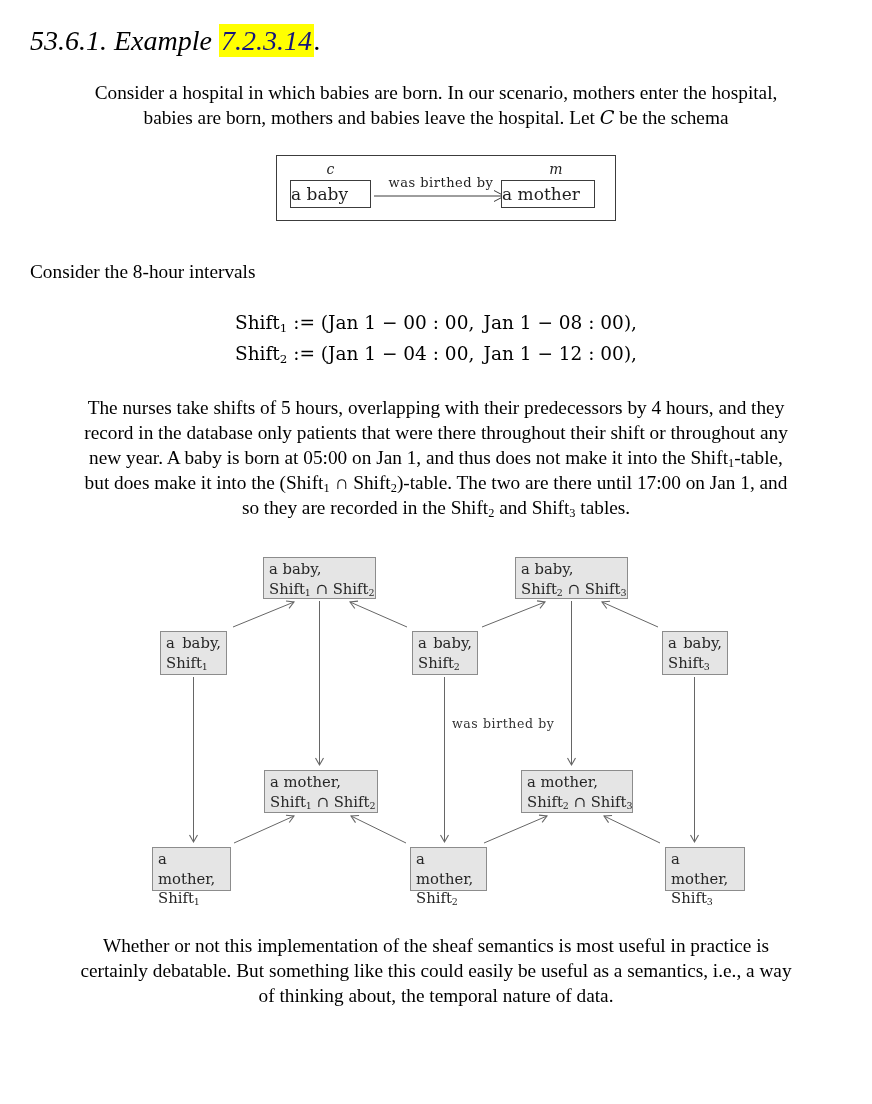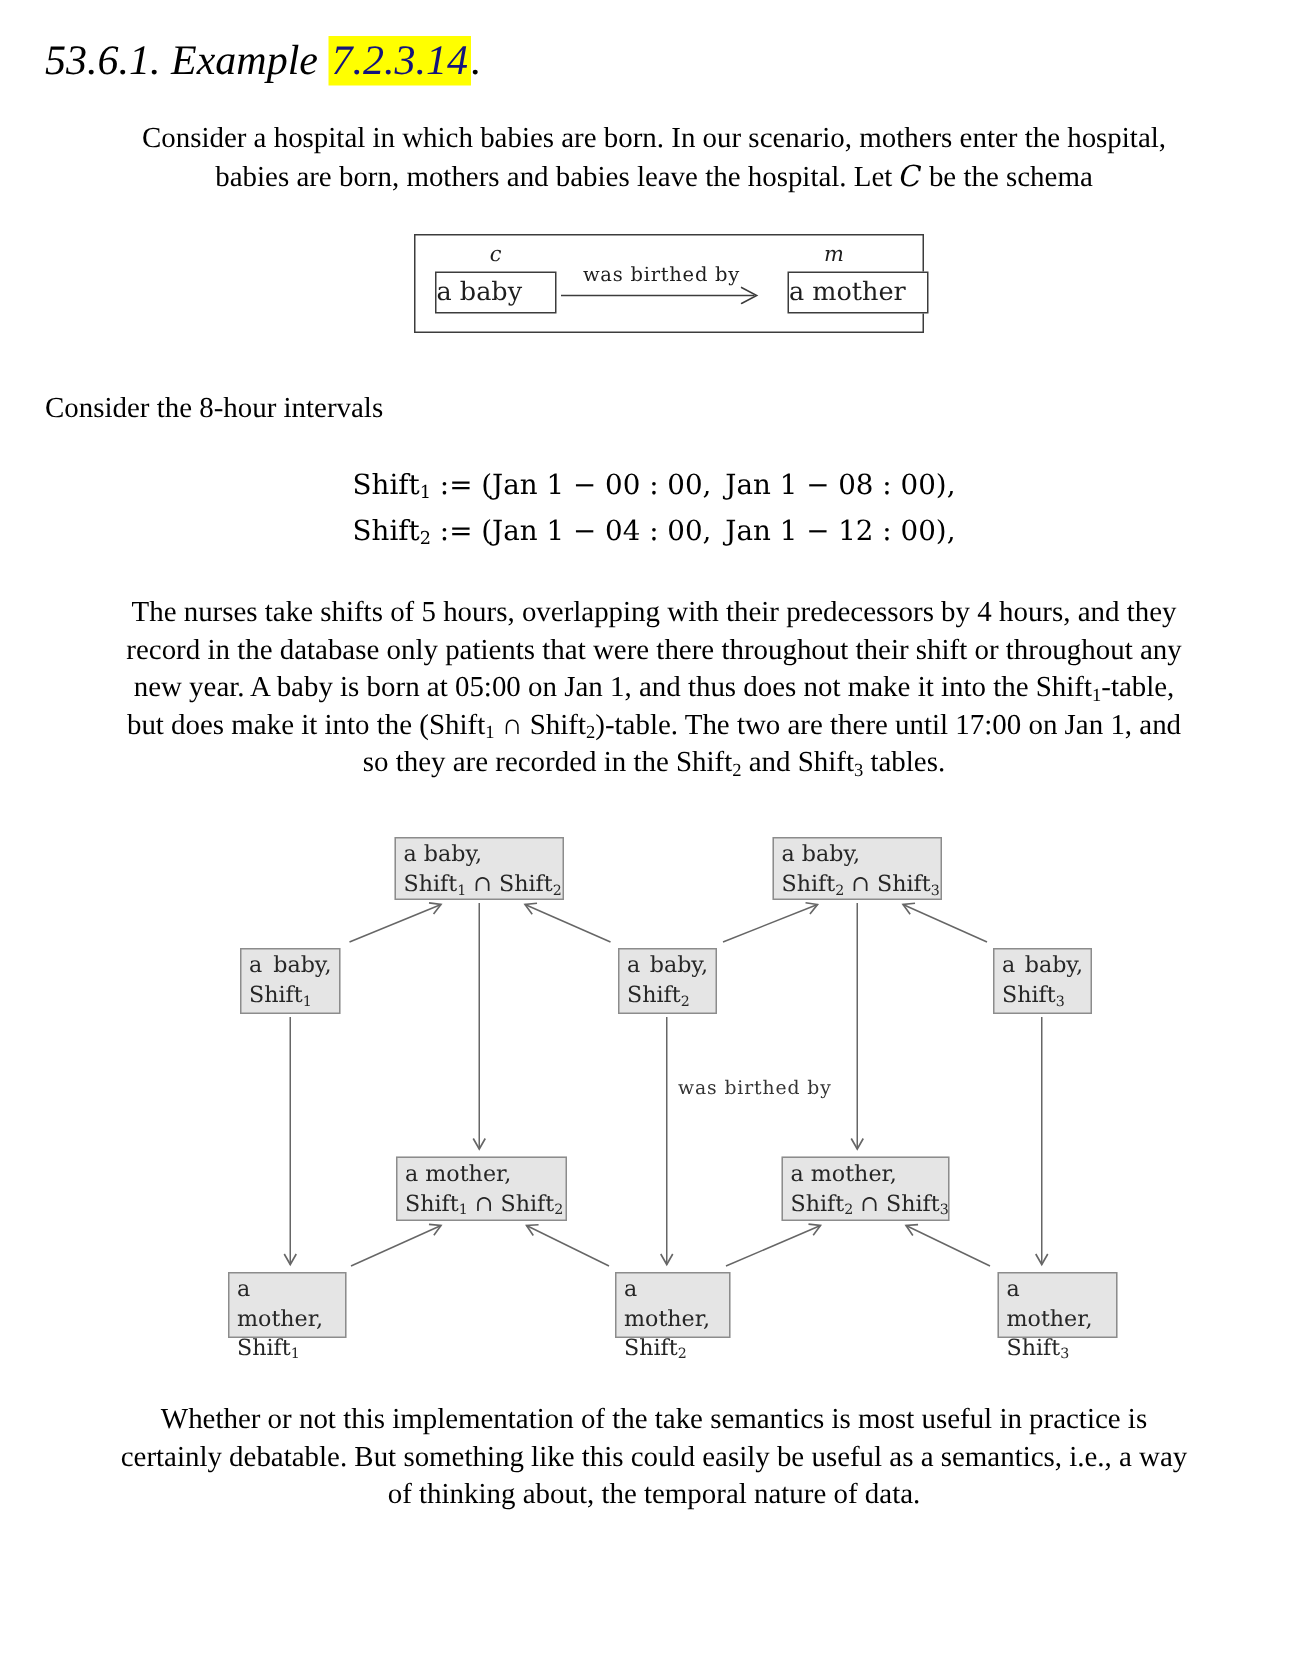--- a/index.html
+++ b/index.html
@@ -25,21 +25,21 @@
   .calc { font-style:italic; font-family:"DejaVu Serif", serif; }
 
   
   .schema-outer {
     position:relative; width:338px; height:64px; border:1px solid #3c3c3c;
     margin:25px 0 0 246px; font-family:"DejaVu Serif", serif; color:#1e1e1e;
   }
   .s-box { position:absolute; box-sizing:border-box; border:1px solid #3c3c3c; text-align:left;
            font-size:17px; line-height:26px; height:28px; background:#fff; }
   .s-baby   { left:13px;  top:24px; width:81px; }
-  .s-mother { left:248px; top:24px; width:94px; }
+  .s-mother { left:224px; top:24px; width:94px; }
   .s-var  { position:absolute; font-style:italic; font-size:14px; text-align:center; line-height:14px; }
   .s-c { left:13px;  top:6px; width:81px; }
   .s-m { left:232px; top:6px; width:94px; }
   .s-albl { position:absolute; left:96px; top:19px; width:136px; text-align:center;
             font-size:13px; letter-spacing:0.5px; }
   .s-arrow { position:absolute; left:96px; top:32px; }
 
   
   .eqwrap { margin-top:23px; }
   .eqinner { width:fit-content; margin:0 auto; font-family:"DejaVu Serif", serif; font-size:18.5px; }
@@ -158,18 +158,18 @@
         <div class="dline">Shift<sub>2</sub></div>
       </div>
       <div class="dbox" style="left: 665px; top: 302px; width: 80px; height: 44px;">
         <div class="dline just">a mother,</div>
         <div class="dline">Shift<sub>3</sub></div>
       </div>
     </div>
 
   <div class="content2">
     <div class="para p3">
-        <div class="pline">Whether or not this implementation of the take semantics is most useful in practice is</div>
+        <div class="pline">Whether or not this implementation of the sheaf semantics is most useful in practice is</div>
         <div class="pline">certainly debatable. But something like this could easily be useful as a semantics, i.e., a way</div>
         <div class="pline">of thinking about, the temporal nature of data.</div>
       </div>
   </div>
 </div>
 
 </body></html>

